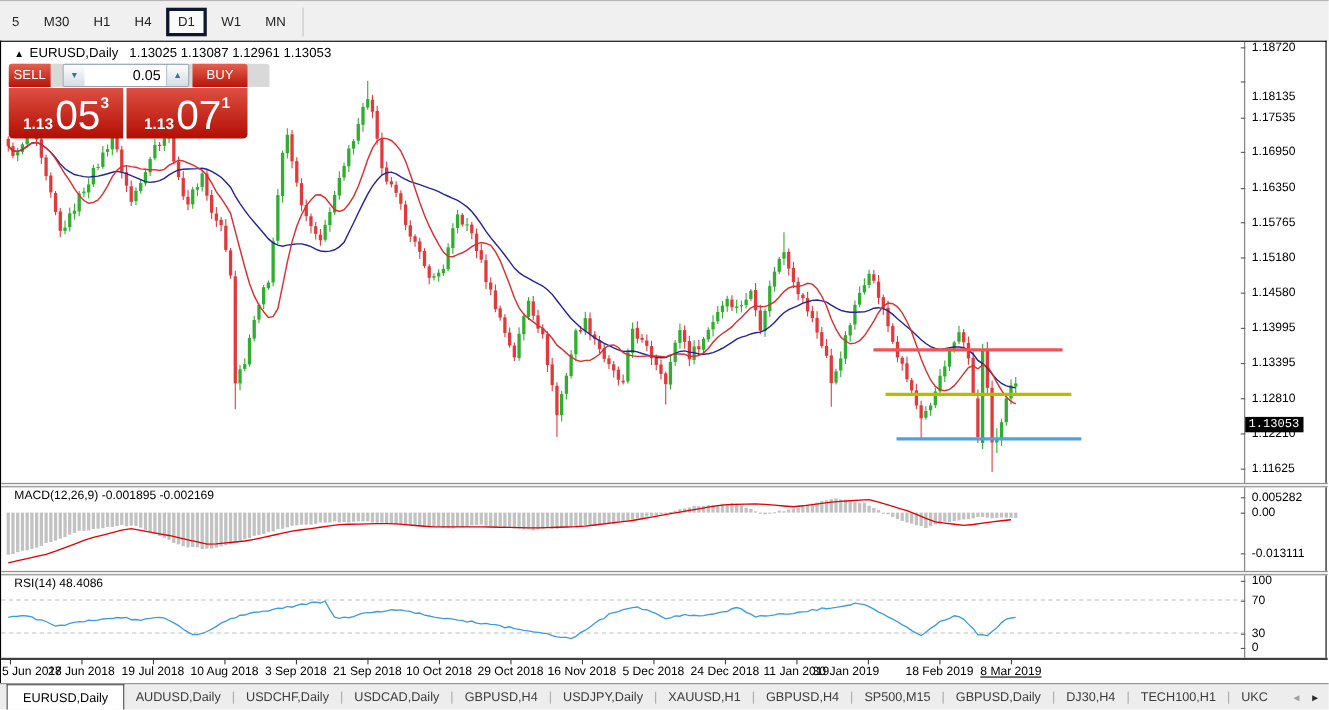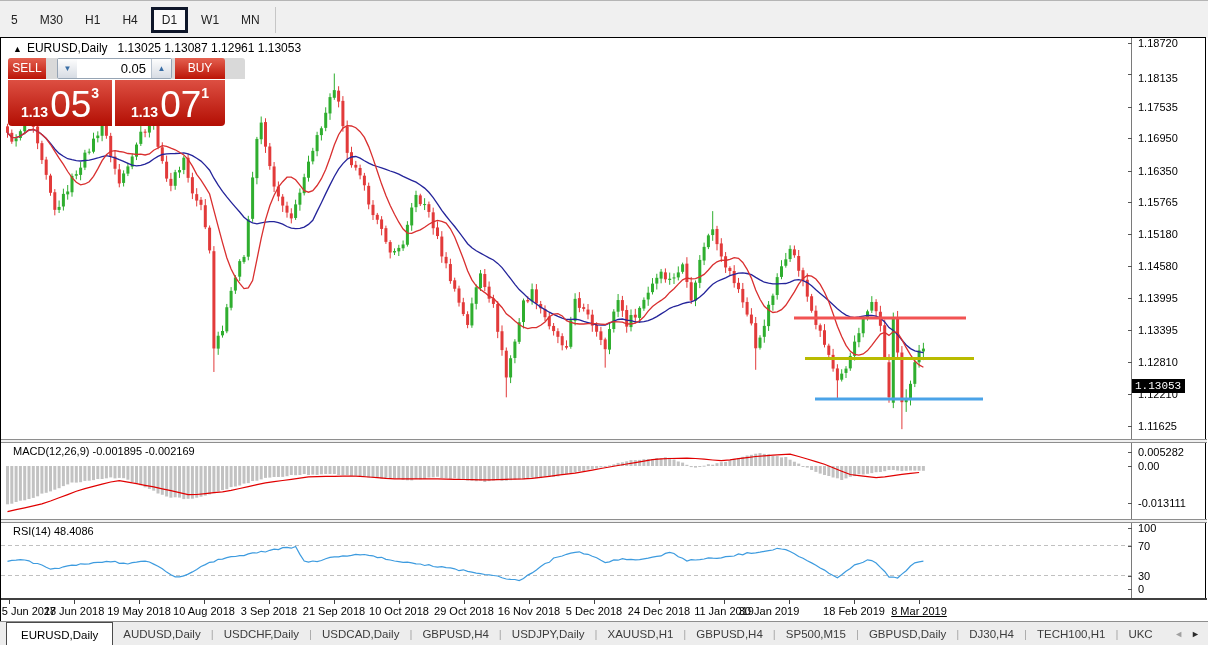--- a/index.html
+++ b/index.html
@@ -522,21 +522,21 @@
       <polyline points="6.5,93.8 10.8,98.3 15.1,98.6 19.4,97.0 23.7,94.1 28.0,91.0 32.3,90.5 36.6,92.3 40.9,95.5 45.2,99.5 49.5,104.4 53.8,110.0 58.1,114.4 62.4,117.3 66.7,119.7 71.0,120.7 75.3,121.6 79.6,122.0 83.9,121.5 88.2,121.1 92.5,120.1 96.8,119.0 101.1,117.6 105.4,116.7 109.7,117.7 114.0,118.8 118.3,120.7 122.6,122.4 126.9,124.3 131.2,126.1 135.5,126.8 139.8,126.3 144.1,125.2 148.4,123.1 152.7,120.0 157.0,117.4 161.3,115.5 165.6,114.9 169.9,114.6 174.2,114.5 178.5,114.3 182.8,113.9 187.1,114.9 191.4,116.7 195.7,119.3 200.0,122.1 204.3,126.4 208.6,131.2 212.9,139.2 217.2,146.2 221.5,152.3 225.8,157.9 230.1,163.1 234.4,168.1 238.7,173.0 243.0,178.2 247.3,181.8 251.6,183.9 255.9,184.8 260.2,183.8 264.5,183.2 268.8,182.7 273.1,182.7 277.4,183.7 281.7,185.2 286.0,187.5 290.3,189.2 294.6,189.6 298.9,189.3 303.2,188.1 307.5,185.4 311.8,181.3 316.1,172.4 320.4,163.7 324.7,154.6 329.0,145.9 333.3,137.5 337.6,130.2 341.9,124.6 346.2,120.2 350.5,118.0 354.8,117.5 359.1,119.1 363.4,121.7 367.7,124.1 372.0,126.1 376.3,127.5 380.6,128.9 384.9,130.4 389.2,132.0 393.5,133.4 397.8,135.2 402.1,137.4 406.4,139.4 410.7,141.3 415.0,143.1 419.3,146.0 423.6,149.1 427.9,153.3 432.2,158.7 436.5,164.8 440.8,171.3 445.1,177.0 449.4,182.3 453.7,187.5 458.0,193.1 462.3,198.9 466.6,204.7 470.9,208.8 475.2,211.8 479.5,214.1 483.8,216.5 488.1,218.9 492.4,221.0 496.7,224.4 501.0,228.6 505.3,234.2 509.6,239.7 513.9,245.3 518.2,250.6 522.5,254.6 526.8,258.7 531.1,261.9 535.4,265.0 539.7,268.1 544.0,270.6 548.3,273.2 552.6,275.3 556.9,277.3 561.2,279.1 565.5,280.5 569.8,280.3 574.1,280.1 578.4,280.9 582.7,282.4 587.0,283.6 591.3,284.7 595.6,285.8 599.9,286.2 604.2,286.1 608.5,284.1 612.8,282.2 617.1,280.5 621.4,280.0 625.7,281.1 630.0,281.6 634.3,282.8 638.6,283.0 642.9,282.6 647.2,281.6 651.5,279.8 655.8,277.6 660.1,274.9 664.4,272.2 668.7,269.3 673.0,267.5 677.3,266.4 681.6,264.6 685.9,263.5 690.2,262.9 694.5,261.1 698.8,258.1 703.1,254.2 707.4,249.5 711.7,245.3 716.0,242.5 720.3,240.7 724.6,238.9 728.9,236.6 733.2,235.3 737.5,234.1 741.8,233.8 746.1,234.5 750.4,235.7 754.7,238.4 759.0,240.9 763.3,243.2 767.6,244.2 771.9,244.9 776.2,244.9 780.5,244.7 784.8,244.5 789.1,243.1 793.4,241.2 797.7,240.7 802.0,241.6 806.3,243.6 810.6,246.8 814.9,250.8 819.2,254.4 823.5,258.0 827.8,261.7 832.1,265.8 836.4,269.8 840.7,273.3 845.0,276.1 849.3,277.8 853.6,278.6 857.9,277.9 862.2,277.1 866.5,276.5 870.8,276.4 875.1,277.1 879.4,279.1 883.7,282.9 888.0,288.6 892.3,291.5 896.6,295.6 900.9,301.0 905.2,306.0 909.5,309.6 913.8,311.8 918.1,312.8 922.4,313.6" fill="none" stroke="#24249a" stroke-width="1.3"></polyline>
       <polyline points="6.5,93.8 10.8,98.3 15.1,98.6 19.4,97.0 23.7,94.1 28.0,91.0 32.3,90.5 36.6,92.3 40.9,95.5 45.2,99.5 49.5,105.5 53.8,112.3 58.1,119.2 62.4,125.4 66.7,132.5 71.0,138.6 75.3,143.3 79.6,145.8 83.9,145.0 88.2,142.7 92.5,137.3 96.8,129.9 101.1,121.6 105.4,115.8 109.7,112.3 114.0,111.6 118.3,112.5 122.6,113.1 126.9,114.5 131.2,114.9 135.5,115.5 139.8,115.2 144.1,116.0 148.4,115.0 152.7,111.2 157.0,109.0 161.3,106.7 165.6,107.3 169.9,109.2 174.2,110.8 178.5,113.3 182.8,115.9 187.1,120.4 191.4,127.2 195.7,135.4 200.0,141.2 204.3,147.8 208.6,155.0 212.9,171.3 217.2,187.6 221.5,203.7 225.8,218.7 230.1,230.0 234.4,238.4 238.7,244.4 243.0,249.6 247.3,248.9 251.6,241.6 255.9,220.6 260.2,199.3 264.5,180.9 268.8,166.7 273.1,156.3 277.4,148.2 281.7,142.7 286.0,138.2 290.3,138.1 294.6,140.8 298.9,146.2 303.2,151.7 307.5,153.2 311.8,151.6 316.1,146.5 320.4,139.7 324.7,130.4 329.0,118.8 333.3,106.0 337.6,95.7 341.9,89.1 346.2,86.6 350.5,87.0 354.8,88.7 359.1,92.7 363.4,98.4 367.7,107.6 372.0,119.4 376.3,132.3 380.6,145.1 384.9,156.6 389.2,166.6 393.5,175.2 397.8,183.2 402.1,190.1 406.4,194.1 410.7,194.4 415.0,192.4 419.3,190.8 423.6,188.3 427.9,185.3 432.2,182.9 436.5,181.4 440.8,182.3 445.1,184.1 449.4,189.8 453.7,197.9 458.0,208.7 462.3,219.7 466.6,231.7 470.9,240.9 475.2,246.8 479.5,250.5 483.8,253.6 488.1,257.1 492.4,259.4 496.7,263.7 501.0,268.5 505.3,274.8 509.6,278.1 513.9,282.0 518.2,285.5 522.5,288.2 526.8,289.6 531.1,288.6 535.4,288.6 539.7,286.2 544.0,283.0 548.3,277.8 552.6,275.1 556.9,274.6 561.2,276.9 565.5,281.7 569.8,283.5 574.1,284.5 578.4,285.0 582.7,285.0 587.0,284.7 591.3,284.7 595.6,284.7 599.9,285.1 604.2,285.5 608.5,283.6 612.8,282.7 617.1,282.8 621.4,283.1 625.7,284.9 630.0,285.0 634.3,284.2 638.6,281.8 642.9,277.8 647.2,272.1 651.5,267.6 655.8,264.2 660.1,261.4 664.4,258.2 668.7,253.4 673.0,249.7 677.3,245.1 681.6,240.8 685.9,239.0 690.2,239.8 694.5,239.7 698.8,237.9 703.1,235.4 707.4,231.0 711.7,226.1 716.0,222.8 720.3,221.2 724.6,221.5 728.9,220.4 733.2,218.6 737.5,219.3 741.8,223.5 746.1,230.3 750.4,239.1 754.7,251.0 759.0,260.3 763.3,267.3 767.6,271.0 771.9,273.5 776.2,272.9 780.5,270.6 784.8,266.3 789.1,259.7 793.4,252.9 797.7,245.1 802.0,239.4 806.3,236.5 810.6,237.1 814.9,240.0 819.2,245.4 823.5,253.3 827.8,262.8 832.1,274.8 836.4,287.3 840.7,297.6 845.0,306.4 849.3,312.3 853.6,315.4 857.9,316.2 862.2,315.0 866.5,311.6 870.8,306.3 875.1,300.6 879.4,295.1 883.7,293.5 888.0,296.4 892.3,292.6 896.6,293.7 900.9,300.6 905.2,308.7 909.5,315.9 913.8,322.0 918.1,325.9 922.4,328.2" fill="none" stroke="#d92f2f" stroke-width="1.3"></polyline>
       <line x1="793" y1="278.99900999999966" x2="965" y2="278.99900999999966" stroke="#f25353" stroke-width="3"></line>
       <line x1="804" y1="319.47651" x2="973" y2="319.47651" stroke="#b9bb00" stroke-width="3"></line>
       <line x1="814" y1="359.9540100000004" x2="982" y2="359.9540100000004" stroke="#4aa3e8" stroke-width="3"></line>
     </svg>
 
   <div id="price-axis">
       <div class="pa-label" style="top: -1.24799px;">1.18720</div>
       <div class="pa-tick" style="top: 4.75201px;"></div>
-      <div class="pa-label" style="top: 34px;">1.18135</div>
+      <div class="pa-label" style="top: 44px;">1.18135</div>
       <div class="pa-tick" style="top: 36.3245px;"></div>
       <div class="pa-label" style="top: 62.7065px;">1.17535</div>
       <div class="pa-tick" style="top: 68.7065px;"></div>
       <div class="pa-label" style="top: 94.2789px;">1.16950</div>
       <div class="pa-tick" style="top: 100.279px;"></div>
       <div class="pa-label" style="top: 126.661px;">1.16350</div>
       <div class="pa-tick" style="top: 132.661px;"></div>
       <div class="pa-label" style="top: 158.233px;">1.15765</div>
       <div class="pa-tick" style="top: 164.233px;"></div>
       <div class="pa-label" style="top: 189.806px;">1.15180</div>
@@ -799,21 +799,21 @@
       <line x1="0" y1="52.5" x2="1130" y2="52.5" stroke="#c0c0c0" stroke-width="1" stroke-dasharray="4,3"></line>
       <polyline points="6.5,38.3 10.8,37.4 15.1,37.2 19.4,36.7 23.7,37.0 28.0,37.8 32.3,40.5 36.6,40.5 40.9,42.0 45.2,44.3 49.5,46.2 53.8,45.4 58.1,45.5 62.4,43.8 66.7,42.8 71.0,42.1 75.3,42.3 79.6,40.8 83.9,41.2 88.2,40.8 92.5,39.7 96.8,39.4 101.1,39.3 105.4,38.4 109.7,38.8 114.0,38.3 118.3,40.4 122.6,40.2 126.9,41.0 131.2,39.6 135.5,39.1 139.8,38.4 144.1,38.2 148.4,39.0 152.7,41.1 157.0,43.3 161.3,45.7 165.6,49.1 169.9,51.7 174.2,53.8 178.5,53.9 182.8,52.9 187.1,51.1 191.4,48.9 195.7,46.4 200.0,43.5 204.3,41.6 208.6,39.3 212.9,38.8 217.2,36.3 221.5,36.1 225.8,34.7 230.1,33.6 234.4,33.5 238.7,32.6 243.0,32.6 247.3,30.9 251.6,29.8 255.9,30.0 260.2,28.3 264.5,29.0 268.8,27.3 273.1,26.1 277.4,26.6 281.7,24.7 286.0,24.4 290.3,25.2 294.6,23.5 298.9,31.4 303.2,38.0 307.5,39.2 311.8,38.0 316.1,38.6 320.4,37.5 324.7,35.8 329.0,34.4 333.3,33.9 337.6,33.8 341.9,32.9 346.2,33.2 350.5,32.4 354.8,31.3 359.1,31.8 363.4,31.5 367.7,32.4 372.0,32.8 376.3,34.6 380.6,34.3 384.9,36.3 389.2,37.0 393.5,38.0 397.8,38.7 402.1,39.4 406.4,39.1 410.7,39.9 415.0,40.8 419.3,41.0 423.6,42.5 427.9,41.6 432.2,43.5 436.5,44.1 440.8,43.7 445.1,44.6 449.4,44.9 453.7,45.8 458.0,47.7 462.3,46.8 466.6,48.4 470.9,49.2 475.2,50.1 479.5,50.6 483.8,51.5 488.1,51.9 492.4,52.5 496.7,53.0 501.0,54.8 505.3,56.0 509.6,56.4 513.9,56.5 518.2,57.5 522.5,55.5 526.8,52.1 531.1,49.9 535.4,47.0 539.7,43.6 544.0,40.5 548.3,39.3 552.6,35.0 556.9,34.0 561.2,33.0 565.5,31.3 569.8,30.2 574.1,29.4 578.4,28.8 582.7,30.9 587.0,31.3 591.3,33.2 595.6,34.8 599.9,37.3 604.2,39.6 608.5,38.8 612.8,36.9 617.1,37.2 621.4,35.6 625.7,36.7 630.0,36.3 634.3,36.9 638.6,36.6 642.9,35.8 647.2,35.2 651.5,34.1 655.8,33.3 660.1,32.9 664.4,30.4 668.7,29.3 673.0,30.5 677.3,33.7 681.6,35.3 685.9,38.0 690.2,36.6 694.5,37.0 698.8,36.6 703.1,36.0 707.4,34.8 711.7,35.2 716.0,35.3 720.3,34.8 724.6,33.6 728.9,33.3 733.2,33.0 737.5,31.0 741.8,31.9 746.1,29.6 750.4,30.4 754.7,29.9 759.0,29.2 763.3,28.4 767.6,27.7 771.9,27.0 776.2,25.3 780.5,26.0 784.8,26.6 789.1,28.5 793.4,30.8 797.7,33.5 802.0,35.3 806.3,37.8 810.6,39.9 814.9,42.2 819.2,45.1 823.5,47.1 827.8,50.3 832.1,52.5 836.4,54.8 840.7,51.8 845.0,48.2 849.3,45.5 853.6,41.8 857.9,40.7 862.2,39.2 866.5,36.8 870.8,37.6 875.1,40.0 879.4,44.4 883.7,48.5 888.0,54.1 892.3,54.0 896.6,55.0 900.9,51.1 905.2,47.7 909.5,43.0 913.8,39.8 918.1,38.8 922.4,38.2" fill="none" stroke="#3d9bdf" stroke-width="1.2"></polyline>
     </svg>
 
   <div id="date-axis">
       <div class="date-tick" style="left: 8px;"></div>
       <div class="date-label" style="left: 28px;">5 Jun 2018</div>
       <div class="date-tick" style="left: 73px;"></div>
       <div class="date-label" style="left: 73px;">27 Jun 2018</div>
       <div class="date-tick" style="left: 138px;"></div>
-      <div class="date-label" style="left: 138px;">19 May 2018</div>
+      <div class="date-label" style="left: 138px;">19 Jul 2018</div>
       <div class="date-tick" style="left: 203px;"></div>
       <div class="date-label" style="left: 203px;">10 Aug 2018</div>
       <div class="date-tick" style="left: 268px;"></div>
       <div class="date-label" style="left: 268px;">3 Sep 2018</div>
       <div class="date-tick" style="left: 333px;"></div>
       <div class="date-label" style="left: 333px;">21 Sep 2018</div>
       <div class="date-tick" style="left: 398px;"></div>
       <div class="date-label" style="left: 398px;">10 Oct 2018</div>
       <div class="date-tick" style="left: 463px;"></div>
       <div class="date-label" style="left: 463px;">29 Oct 2018</div>

